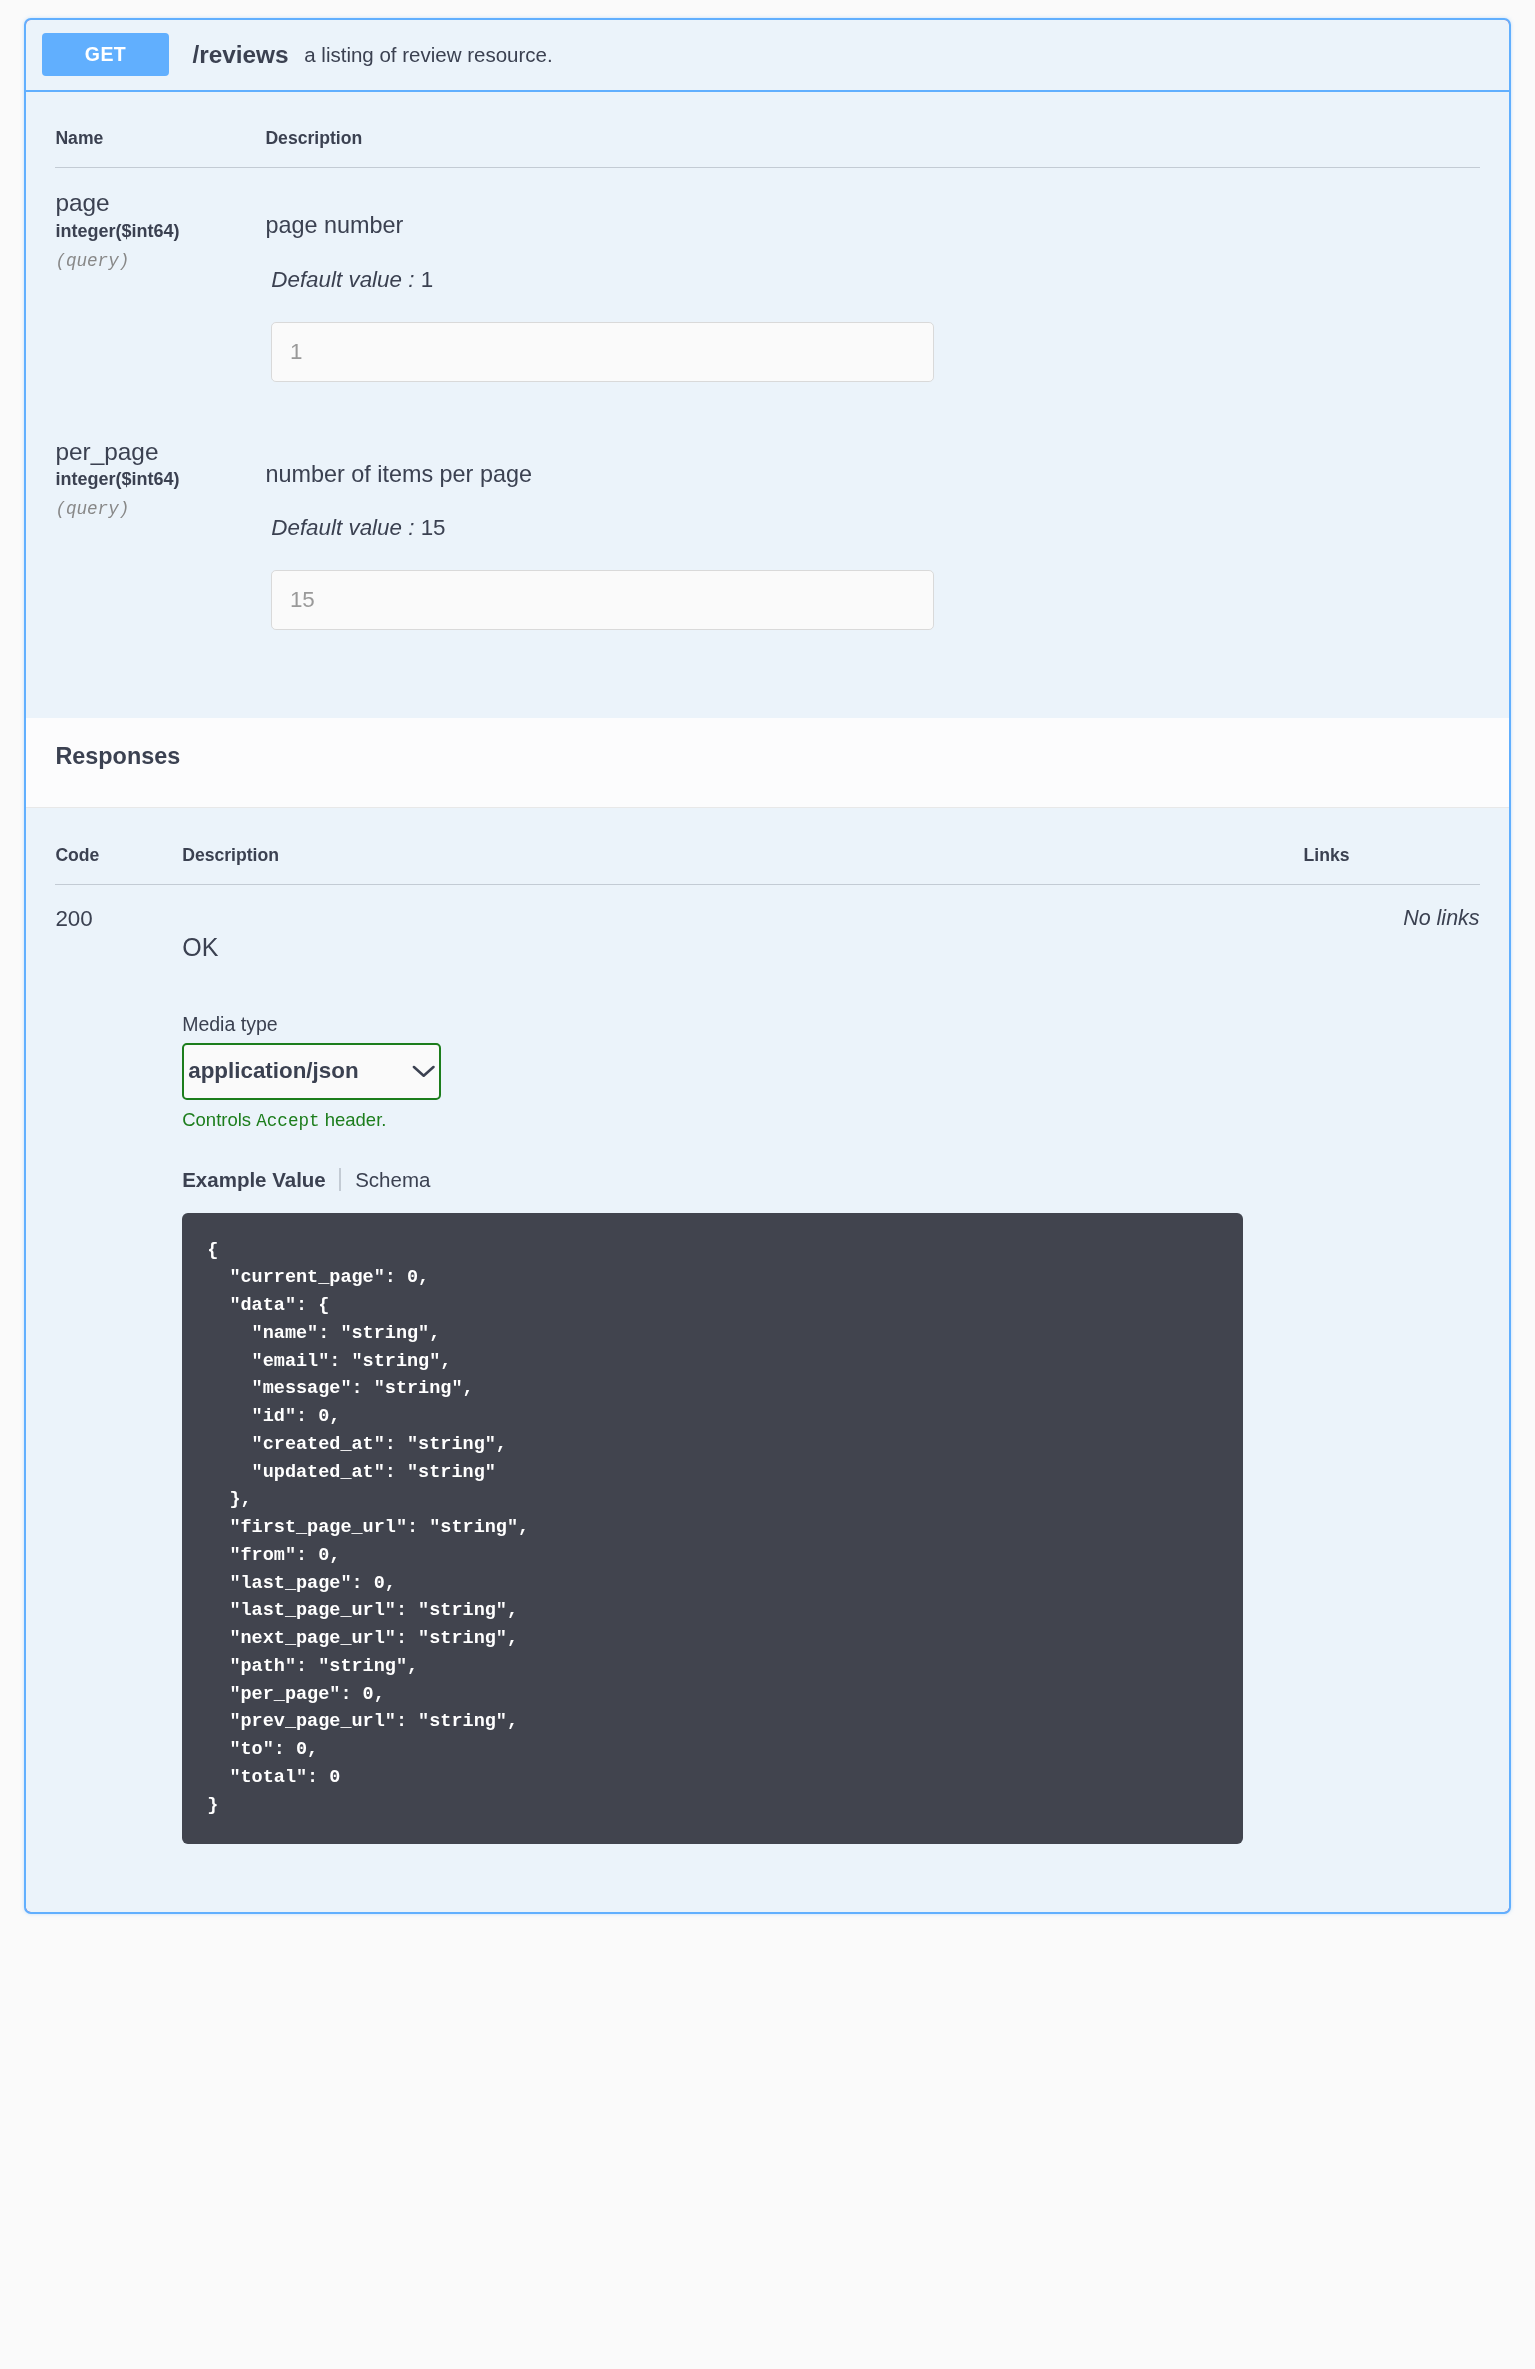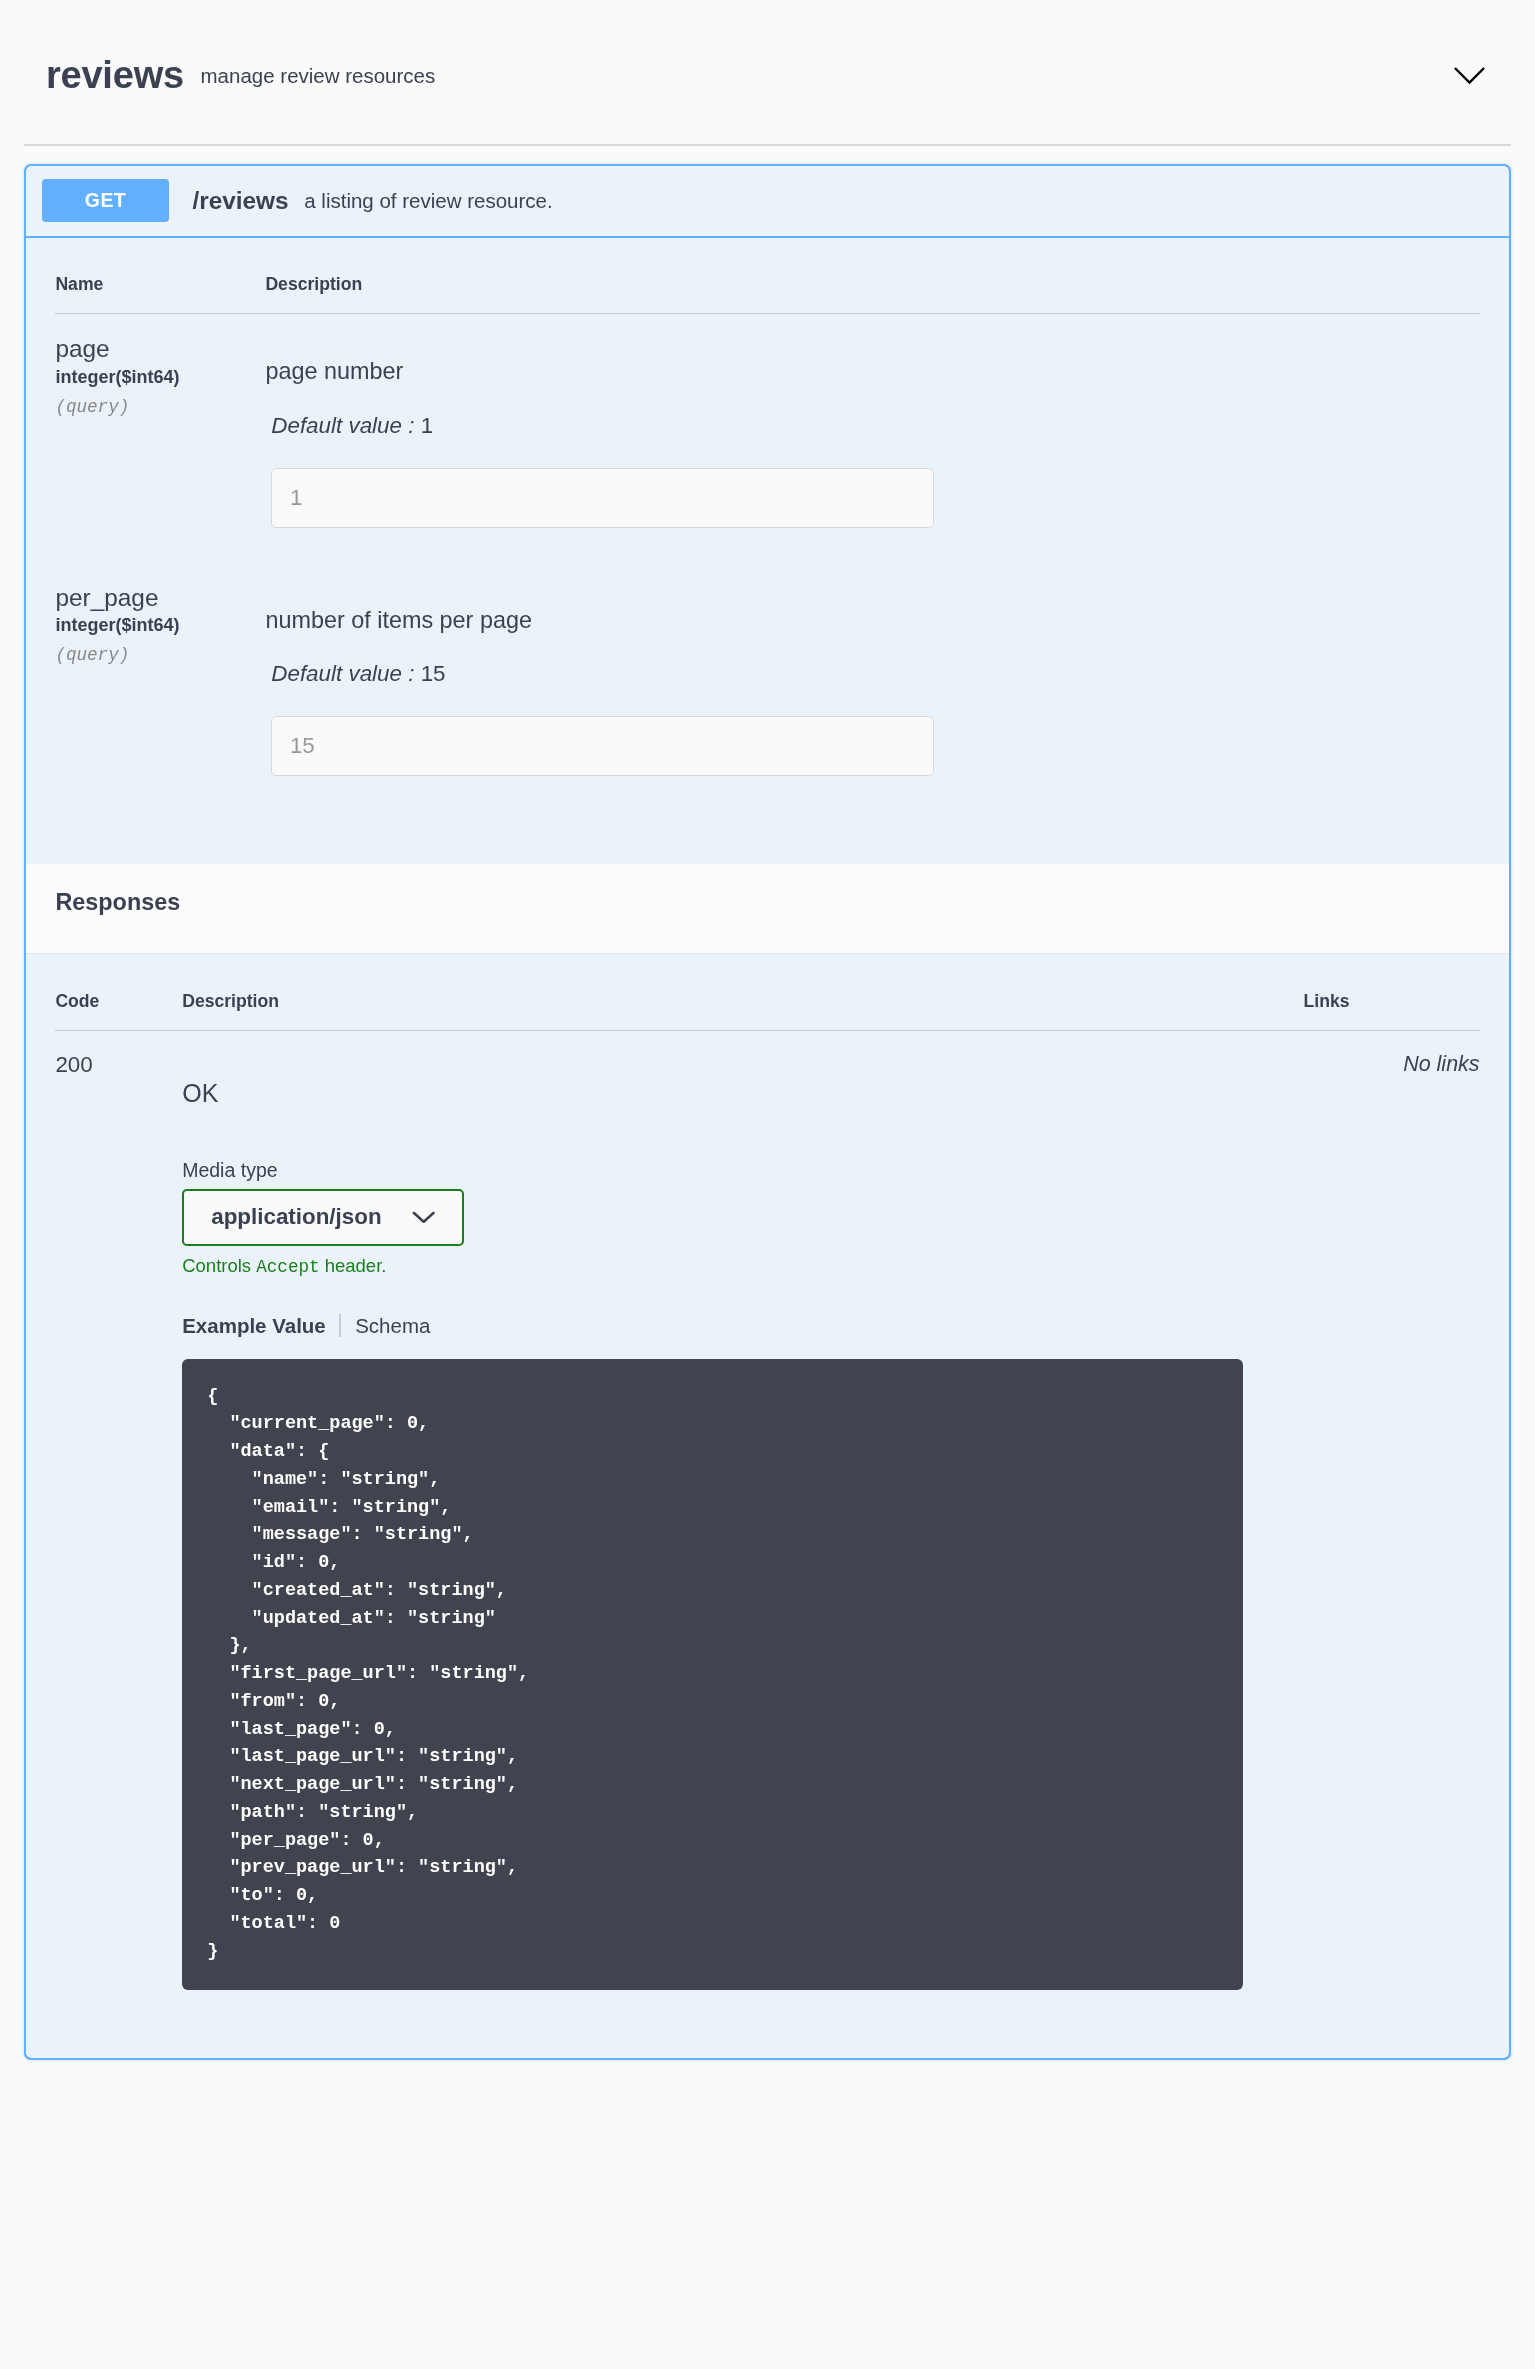--- a/index.html
+++ b/index.html
@@ -223,28 +223,28 @@
   }
 
   .media-wrap { margin-top: 51px; margin-left: 0px; }
   .media-label {
     font-size: 19.5px;
     color: #3b4151;
     margin-bottom: 6.8px;
   }
   .media-select {
     position: relative;
-    width: 282px;
+    width: 259px;
     height: 57px;
     border: 2.9px solid #1c7d1c;
     border-radius: 4.9px;
     background: #fafafa;
     display: flex;
     align-items: center;
-    padding: 0 27px;
+    padding: 0 4px;
     cursor: pointer;
   }
   .media-value {
     font-size: 22.4px;
     font-weight: 700;
     color: #3b4151;
   }
   .media-chevron {
     margin-left: auto;
     display: flex; align-items: center;
@@ -295,29 +295,20 @@
     font-weight: 700;
     white-space: pre;
   }
   .resp-body-pad { padding-bottom: 68px; }
 </style>
 </head>
 <body>
 
 <div class="page">
 
-  <div class="tag-header">
-    <span class="tag-title">reviews</span>
-    <span class="tag-desc">manage review resources</span>
-    <span class="tag-chevron">
-      <svg width="33" height="19.5" viewBox="0 0 34 20" aria-hidden="true">
-        <path d="M2 2 L17 17 L32 2" stroke="#000" stroke-width="2.5" fill="none"></path>
-      </svg>
-    </span>
-  </div>
 
   <div class="opblock">
 
     <div class="opblock-summary">
       <span class="method-badge">GET</span>
       <span class="op-path">/reviews</span>
       <span class="op-summary-desc">a listing of review resource.</span>
     </div>
 
 

